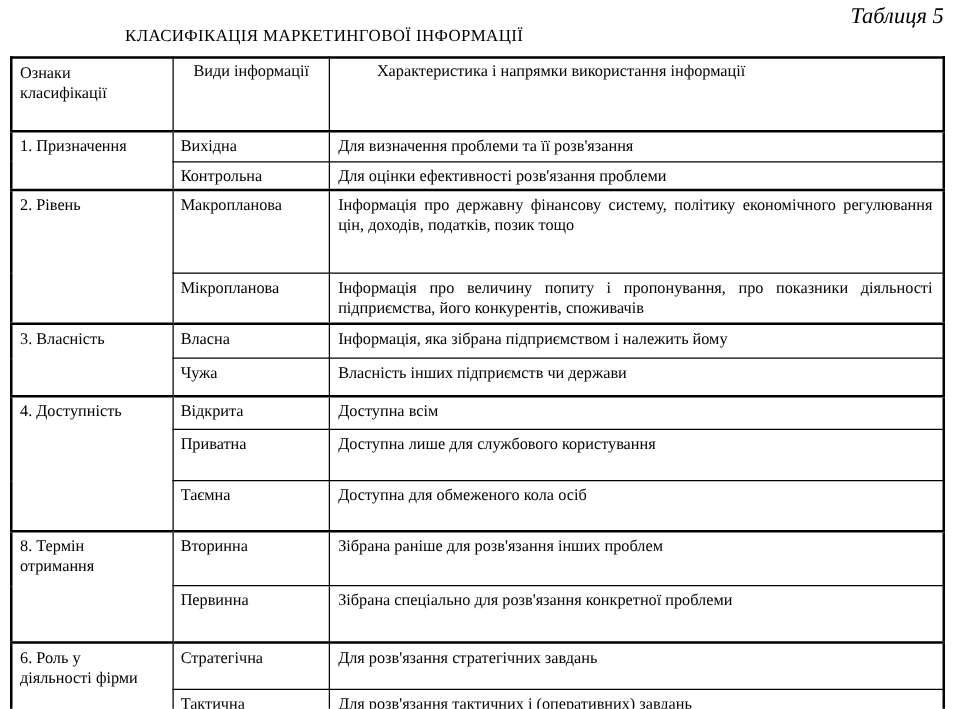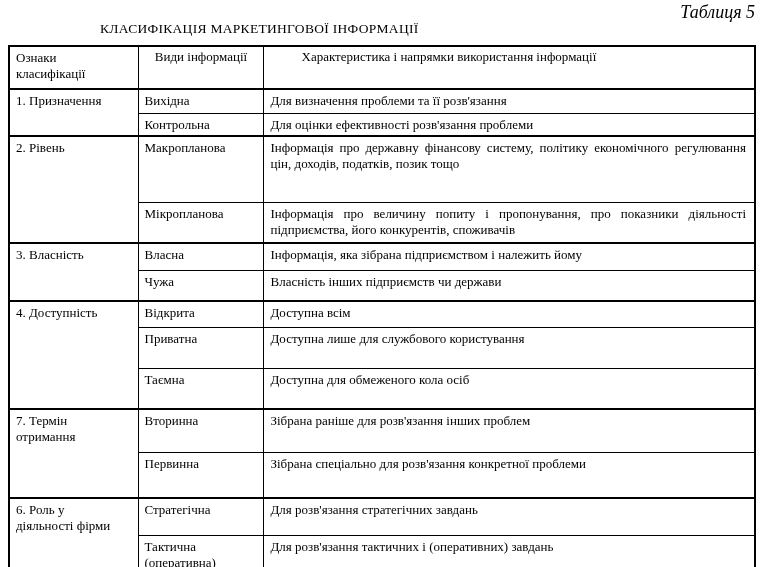--- a/index.html
+++ b/index.html
@@ -67,21 +67,21 @@
 <div class="table-label">Таблиця 5</div>
 <div class="doc-title">КЛАСИФІКАЦІЯ МАРКЕТИНГОВОЇ ІНФОРМАЦІЇ</div>
 
 <table class="cls">
   <colgroup>
       <col class="c1">
       <col class="c2">
       <col class="c3">
     </colgroup>
   <thead>
-    <tr style="height:43px">
+    <tr style="height:59px">
       <th class="h1">
           <div class="wrapbox">Ознаки класифікації</div>
         </th>
       <th class="h2">Види інформації</th>
       <th class="h3">Характеристика і напрямки використання інформації</th>
     </tr>
   </thead>
   <tbody>
     <tr style="height:24px">
       <td class="feature" rowspan="2">
@@ -130,21 +130,21 @@
       <td class="type">Приватна</td>
       <td class="desc">Доступна лише для службового користування</td>
     </tr>
     <tr class="gend" style="height:40px">
       <td class="type">Таємна</td>
       <td class="desc">Доступна для обмеженого кола осіб</td>
     </tr>
 
     <tr style="height:44px">
       <td class="feature" rowspan="2">
-          <div class="wrapbox">7. Термін отримання</div>
+          <div class="wrapbox">8. Термін отримання</div>
         </td>
       <td class="type">Вторинна</td>
       <td class="desc">Зібрана раніше для розв'язання інших проблем</td>
     </tr>
     <tr class="gend" style="height:45px">
       <td class="type">Первинна</td>
       <td class="desc">Зібрана спеціально для розв'язання конкретної проблеми</td>
     </tr>
 
     <tr style="height:38px">

